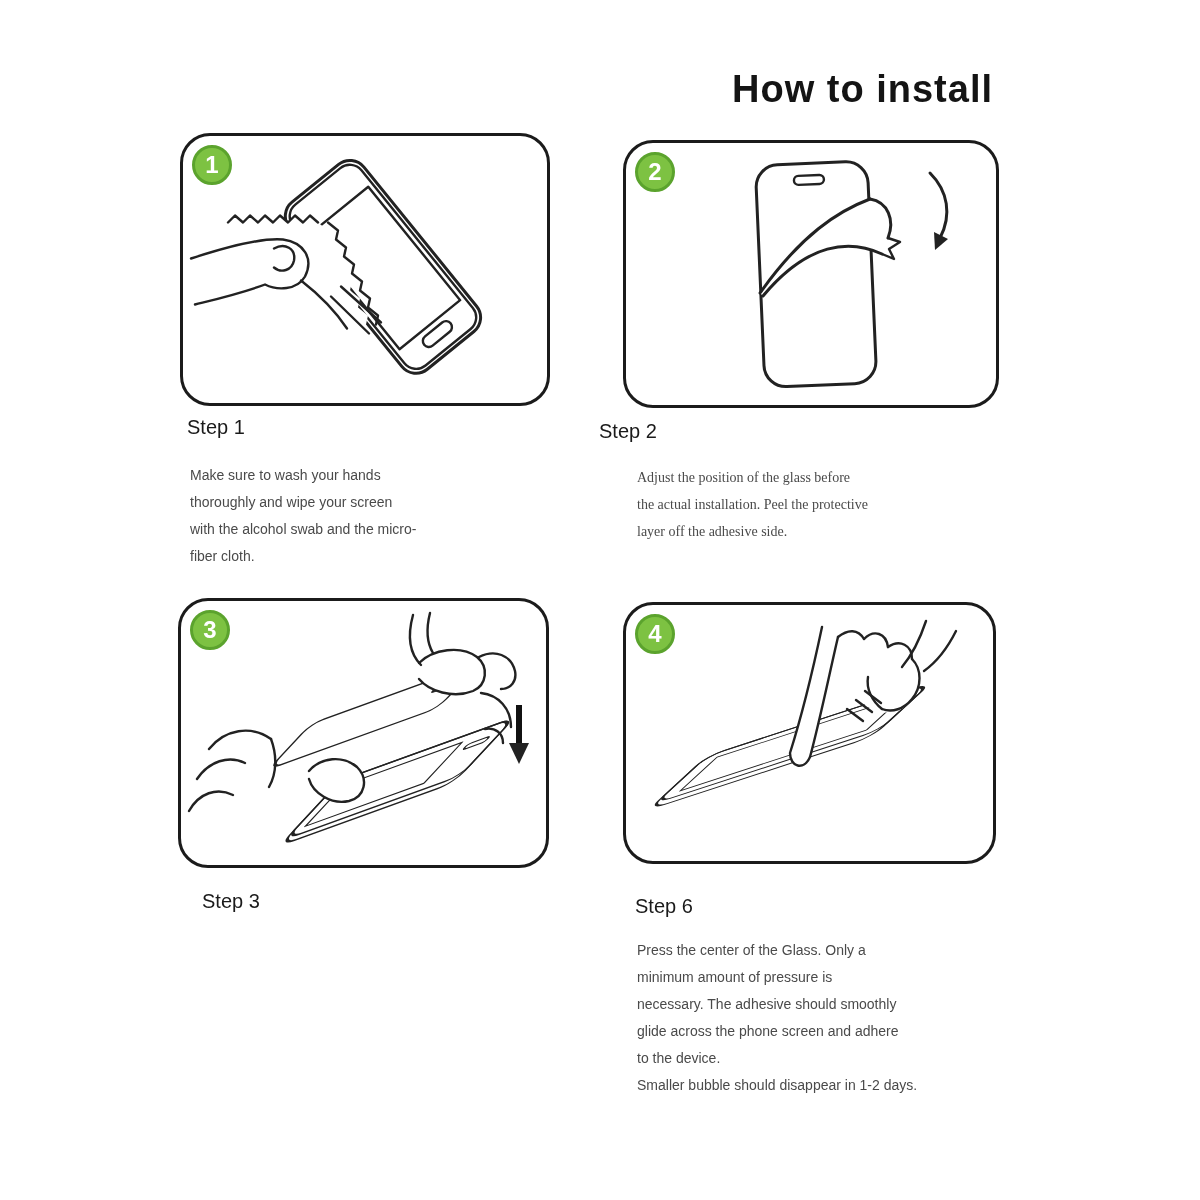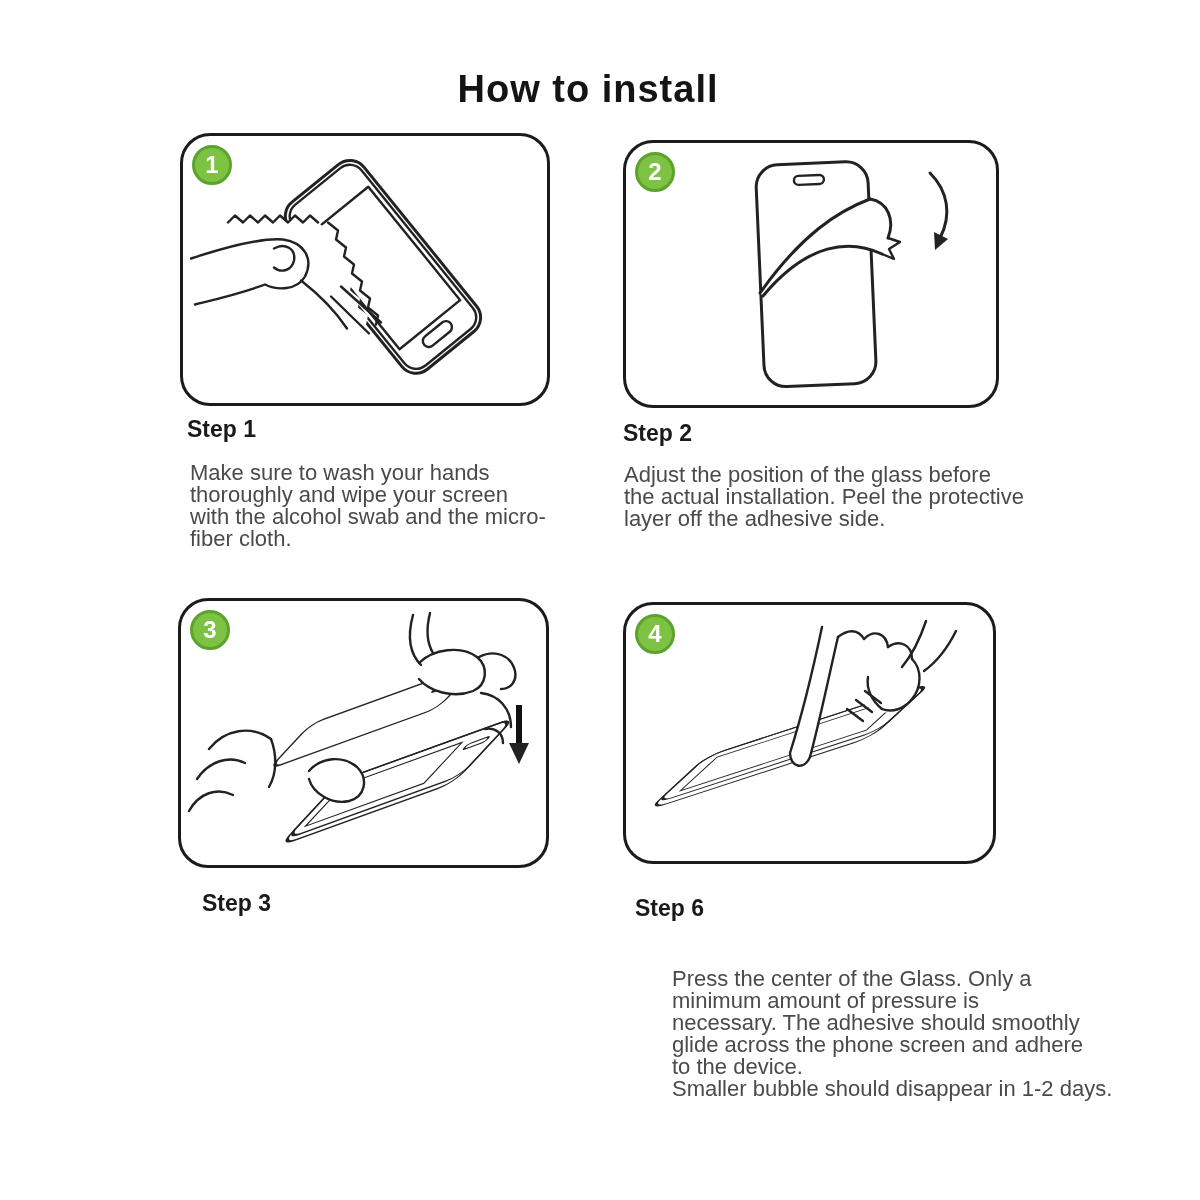--- a/index.html
+++ b/index.html
@@ -1,38 +1,38 @@
 <!DOCTYPE html>
 <html><head>
 <meta charset="utf-8">
 <style>
   html,body{margin:0;padding:0;background:#ffffff;}
   #page{position:relative;width:1200px;height:1200px;background:#ffffff;
         font-family:"Liberation Sans", sans-serif;overflow:hidden;}
-  .title{position:absolute;left:183px;top:68px;width:810px;text-align:center;
+  .title{position:absolute;left:183px;top:68px;width:810px;text-align:right;
          font-size:38px;font-weight:bold;color:#141414;letter-spacing:1px;}
   .panel{position:absolute;border:3px solid #1b1b1b;border-radius:30px;background:#fff;}
   #panel-1{left:180px;top:133px;width:364px;height:267px;}
   #panel-2{left:623px;top:140px;width:370px;height:262px;}
   #panel-3{left:178px;top:598px;width:365px;height:264px;}
   #panel-4{left:623px;top:602px;width:367px;height:256px;}
   .panel svg{position:absolute;left:0;top:0;width:100%;height:100%;}
   .badge{position:absolute;top:9px;left:9px;width:40px;height:40px;border-radius:50%;
          background:#7dc242;border:3px solid #5ba32d;box-sizing:border-box;
          color:#ffffff;font-weight:bold;font-size:24px;line-height:34px;text-align:center;z-index:2;}
-  .step-head{position:absolute;font-size:23px;font-weight:bold;color:#1a1a1a;}
+  .step-head{position:absolute;font-size:20px;font-weight:normal;color:#1a1a1a;}
   #head-1{left:187px;top:416px;}
-  #head-2{left:623px;top:420px;}
+  #head-2{left:599px;top:420px;}
   #head-3{left:202px;top:890px;}
   #head-4{left:635px;top:895px;}
-  .step-body{position:absolute;font-size:22px;color:#4a4a4a;line-height:22px;white-space:pre;}
+  .step-body{position:absolute;font-size:14px;color:#4a4a4a;line-height:27px;white-space:pre;}
   #body-1{left:190px;top:462px;}
-  #body-2{left:624px;top:464px;}
+  #body-2{left:637px;top:464px;font-family:Liberation Serif, serif;}
   #body-3{left:190px;top:931px;}
-  #body-4{left:637px;top:968px;margin-left:35px;}
+  #body-4{left:637px;top:937px;}
   .line{stroke:#222;fill:none;stroke-width:3;stroke-linecap:round;stroke-linejoin:round;}
   .thin{stroke:#222;fill:none;stroke-width:2.4;stroke-linecap:round;stroke-linejoin:round;}
   .fillw{fill:#ffffff;stroke:none;}
   .solid{fill:#222;stroke:none;}
 </style>
 </head>
 <body>
 
 <div id="page">
 

